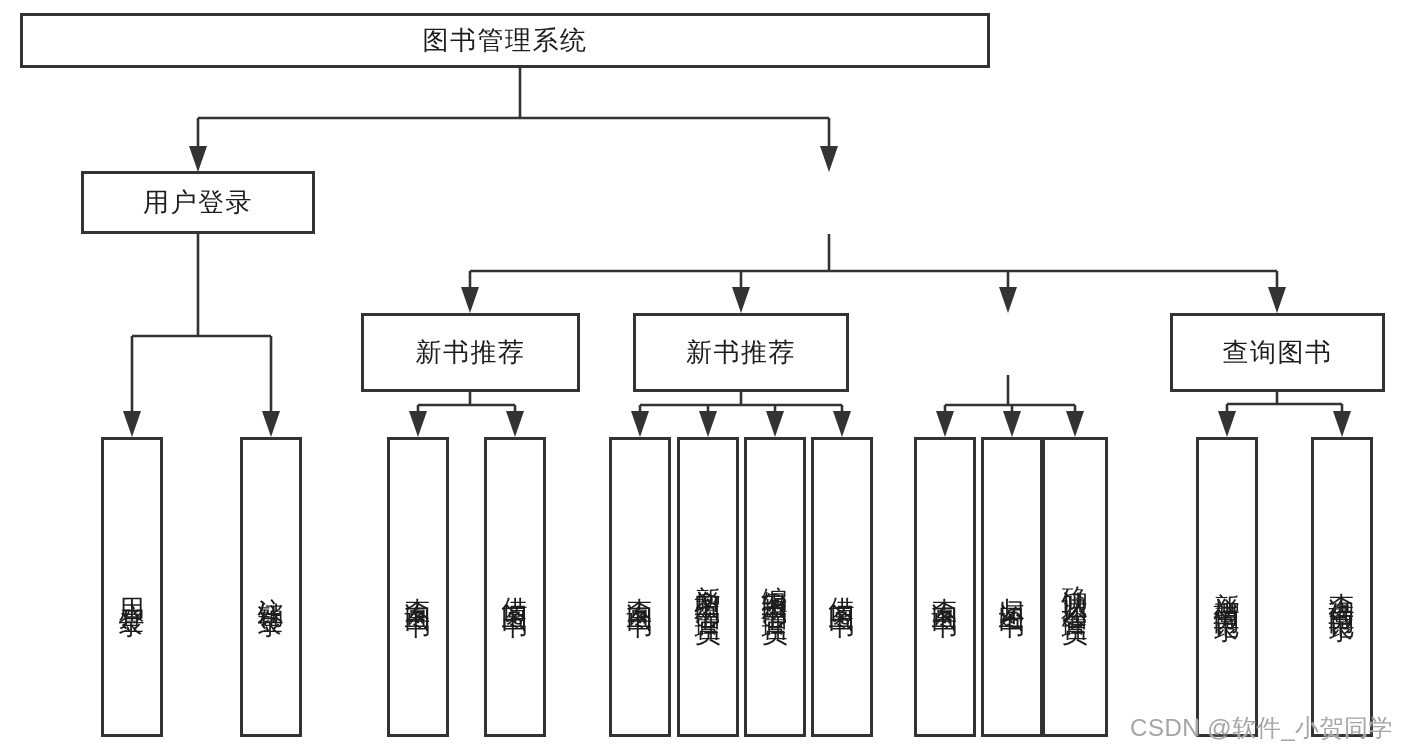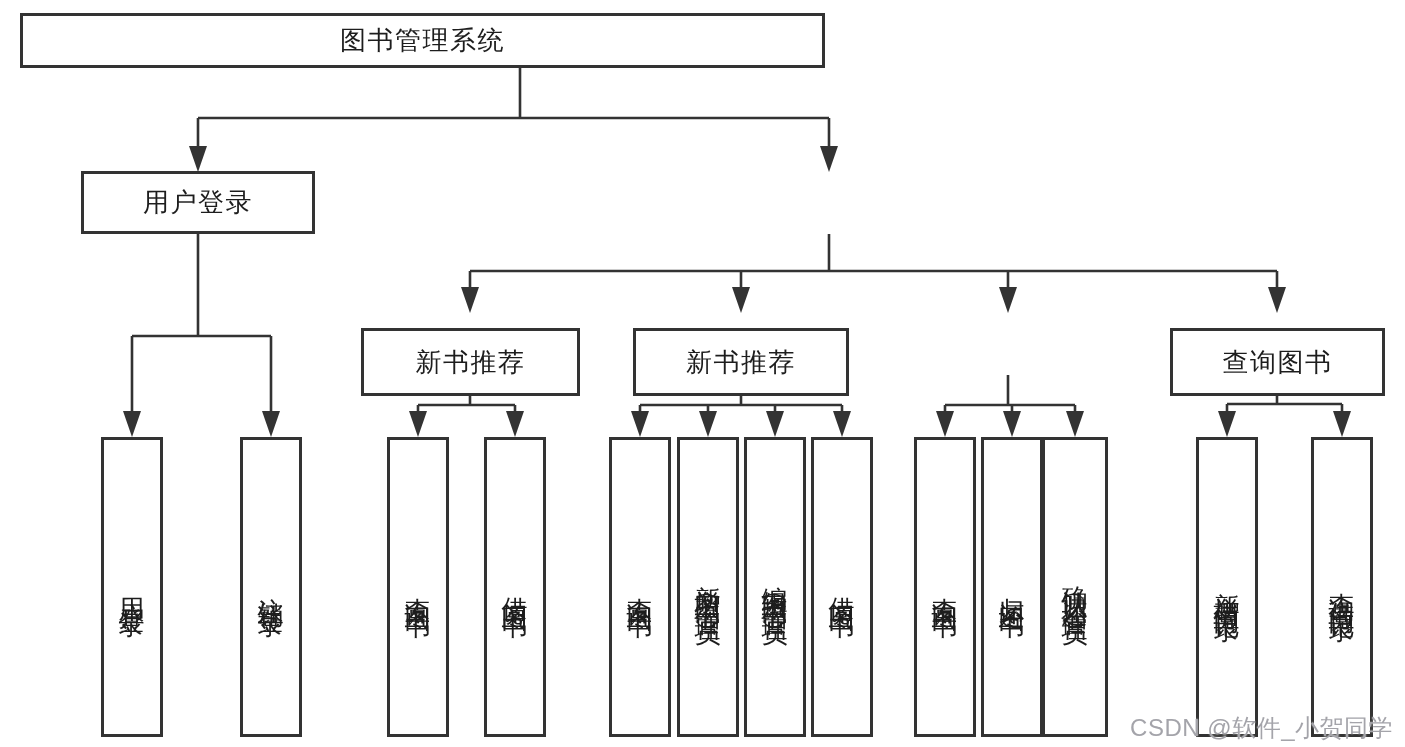--- a/index.html
+++ b/index.html
@@ -32,30 +32,30 @@
     align-items: center;
     justify-content: center;
     color: #1d1d1d;
     font-size: 26px;
     letter-spacing: 1.5px;
     white-space: nowrap;
   }
   .root {
     left: 20px;
     top: 13px;
-    width: 805px;
+    width: 970px;
     height: 55px;
   }
   .lvl2 {
     top: 171px;
     height: 63px;
   }
   .lvl3 {
-    top: 328px;
-    height: 68px;
+    top: 313px;
+    height: 79px;
   }
   .leaf {
     position: absolute;
     box-sizing: border-box;
     top: 437px;
     width: 62px;
     height: 300px;
     background: #ffffff;
     border: 3px solid #333333;
     display: flex;

